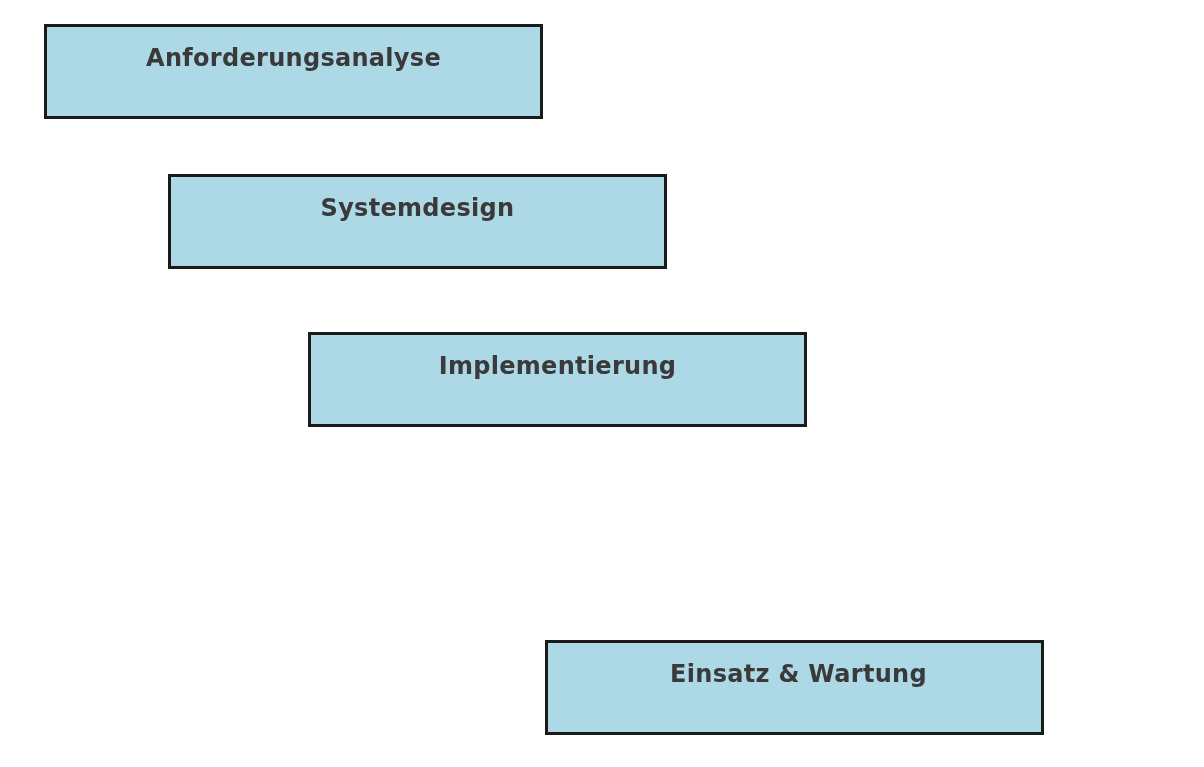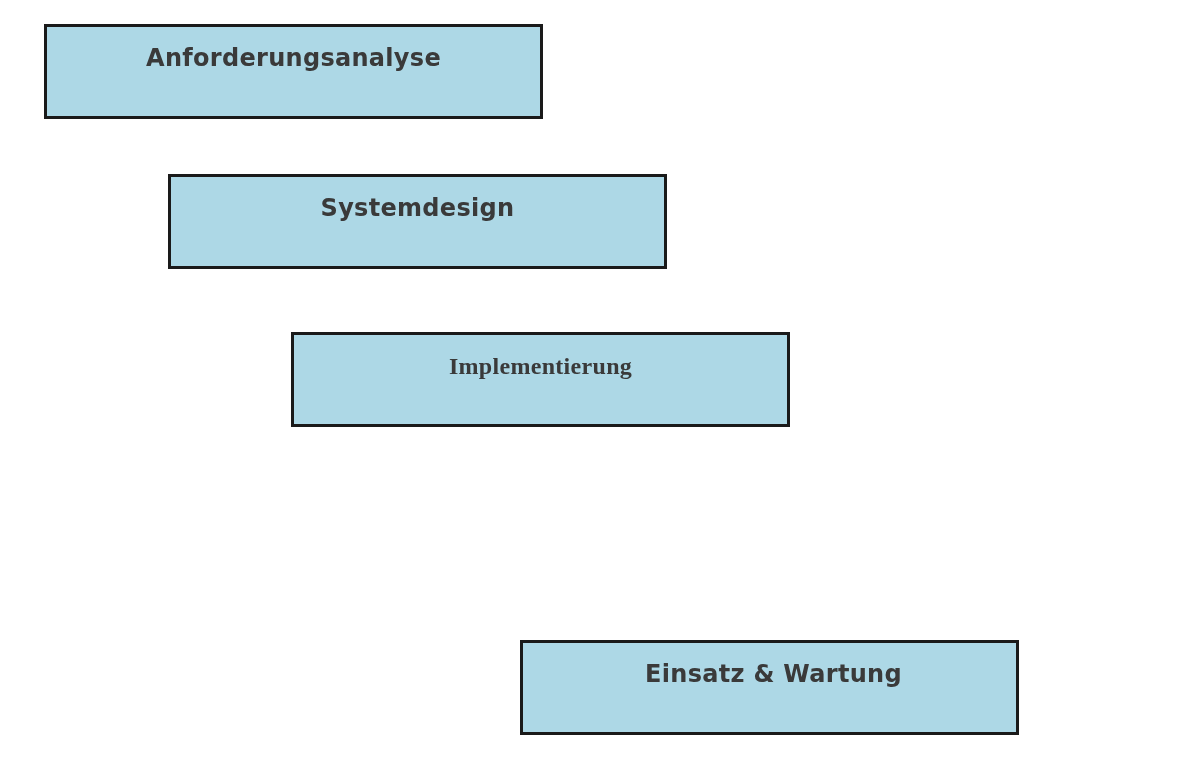--- a/index.html
+++ b/index.html
@@ -33,23 +33,23 @@
     font-size: 24px;
     font-weight: bold;
     line-height: 28px;
     color: #3a3a3a;
     letter-spacing: 0.3px;
     white-space: nowrap;
   }
   
   .phase-0 { left: 44px;  top: 24px;  }
   .phase-1 { left: 168px; top: 174px; }
-  .phase-2 { left: 291px; top: 332px; font-family: Liberation Serif, serif; }
+  .phase-2 { left: 308px; top: 332px; }
   .phase-3 { left: 416px; top: 486px; }
-  .phase-4 { left: 520px; top: 640px; padding-left: 8px; }
+  .phase-4 { left: 545px; top: 640px; padding-left: 8px; }
 </style>
 </head>
 <body>
 
 <div class="canvas">
 
   <div class="phase-box phase-0">
     <span class="phase-label">Anforderungsanalyse</span>
   </div>
 

